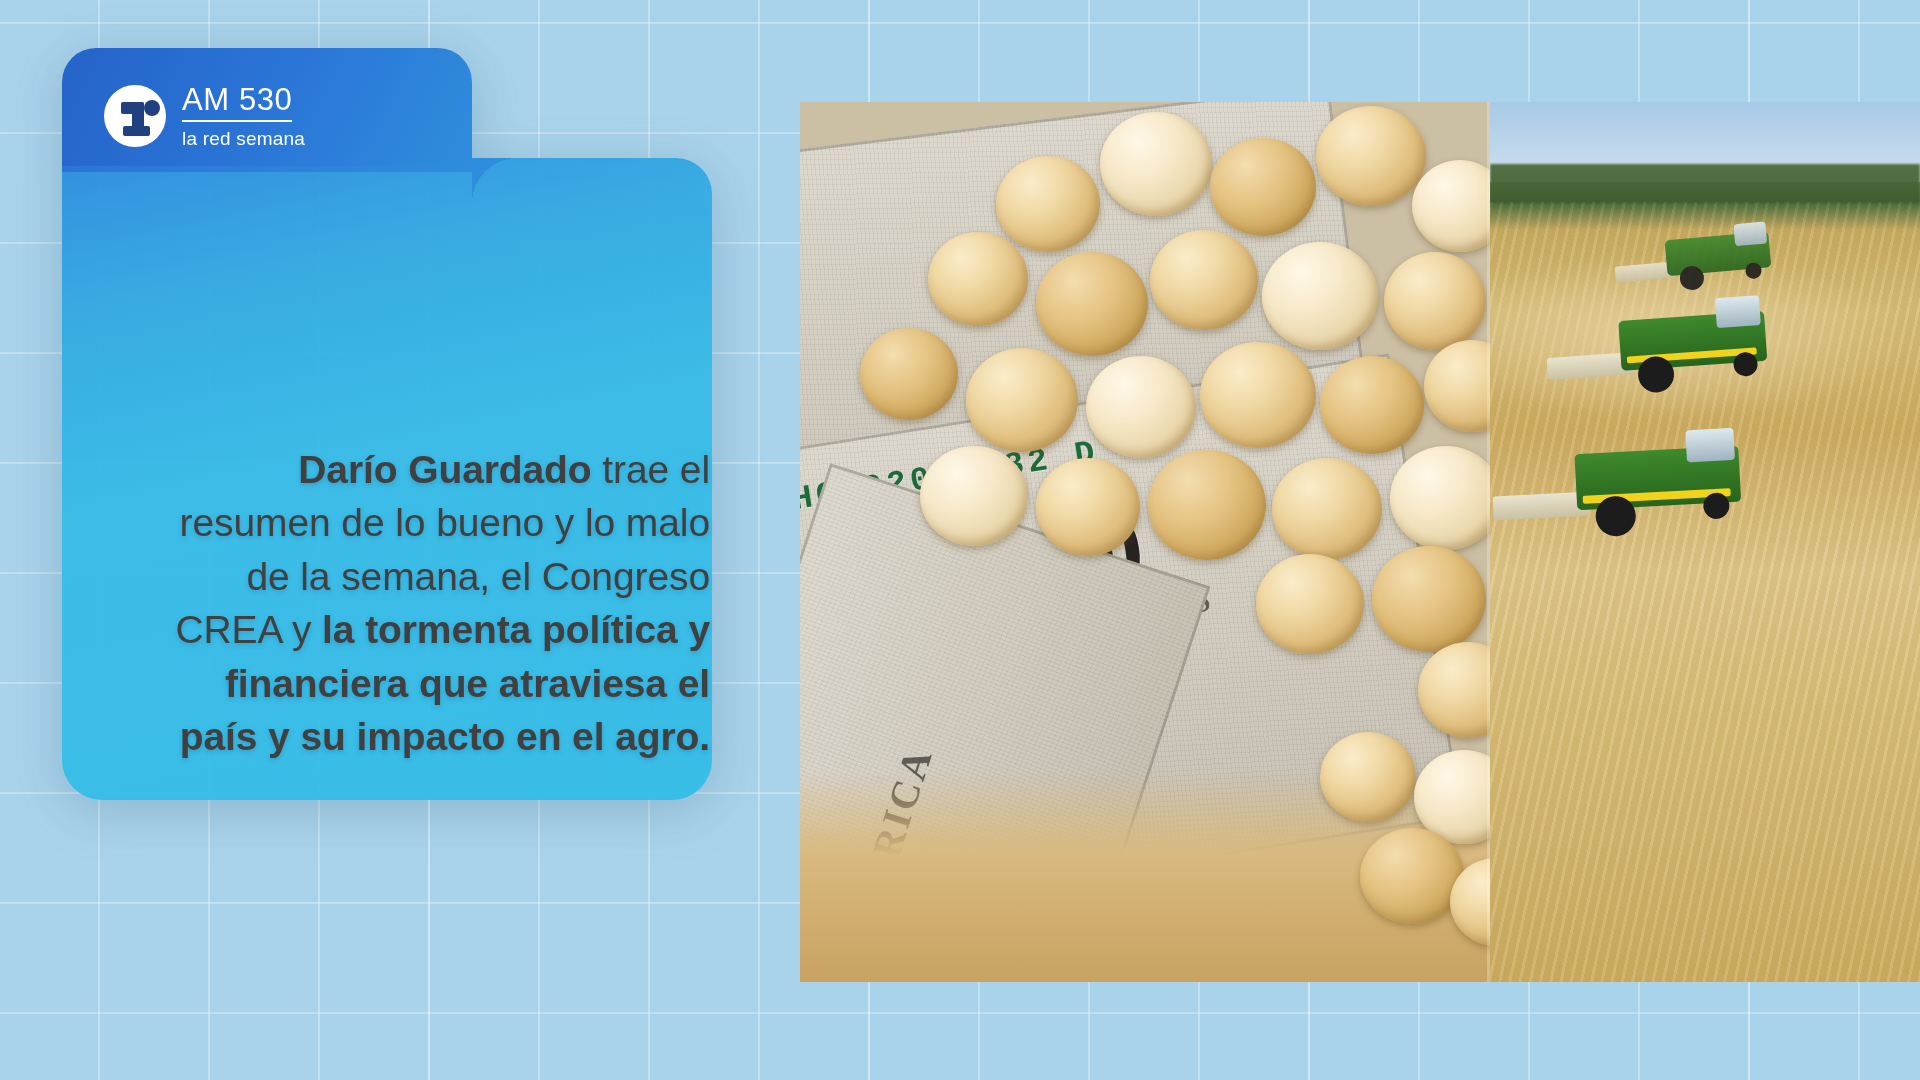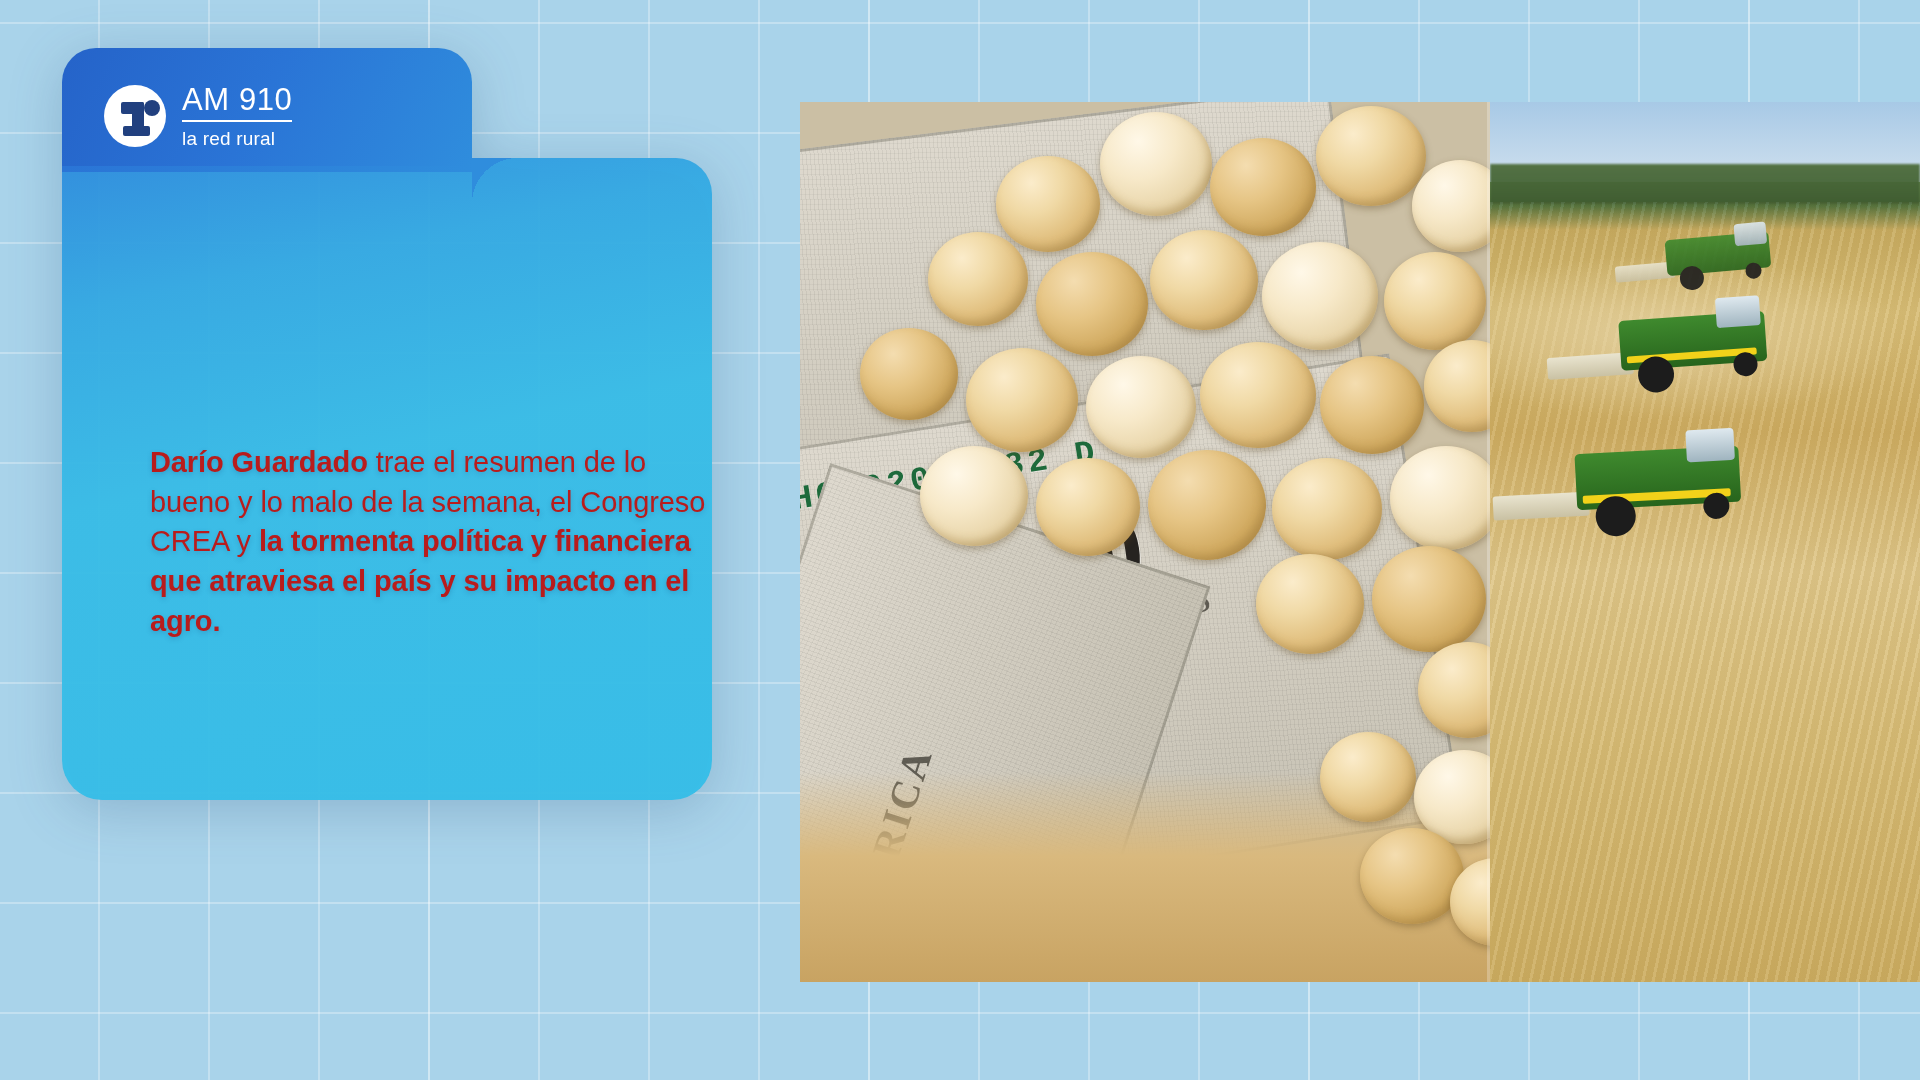--- a/index.html
+++ b/index.html
@@ -152,22 +152,22 @@
     margin-top:7px;}
 
   .headline{
     position:absolute;left:88px;top:240px;width:540px;
     color:#1b0a85;font-size:40px;font-weight:800;line-height:1.12;
     letter-spacing:-.4px;text-transform:uppercase;
     text-shadow:0 1px 0 rgba(255,255,255,.08);
   }
   .lede{
     position:absolute;left:88px;top:395px;width:560px;
-    color:#b91c1c;font-size:29px;line-height:1.37;font-weight:400;
-    letter-spacing:-.1px;text-shadow:0 2px 5px rgba(20,80,130,.28);
+    color:#404040;font-size:39px;line-height:1.37;font-weight:400;
+    letter-spacing:-.1px;text-shadow:0 2px 5px rgba(20,80,130,.28);text-align:right;
   }
   .lede b{font-weight:800;}
 </style>
 </head>
 <body>
 
 <div id="stage">
 
   <div class="bg-base"></div>
   <div class="bg-grid"></div>
@@ -276,22 +276,22 @@
     <div class="card-inner">
 
       <div class="logo">
         <div class="logo-mark">
           <div class="top"></div>
           <div class="stem"></div>
           <div class="foot"></div>
           <div class="dot"></div>
         </div>
         <div class="logo-text">
-          <div><span class="logo-am">AM 910</span></div>
-          <div class="logo-sub">la red rural</div>
+          <div><span class="logo-am">AM 530</span></div>
+          <div class="logo-sub">la red semana</div>
         </div>
       </div>
 
 
       <div class="lede"><b>Darío Guardado</b><span> trae el resumen de lo bueno y lo malo de la semana, el Congreso CREA y </span><b>la tormenta política y financiera que atraviesa el país y su impacto en el agro.</b></div>
 
     </div>
   </div>
 
 </div>

